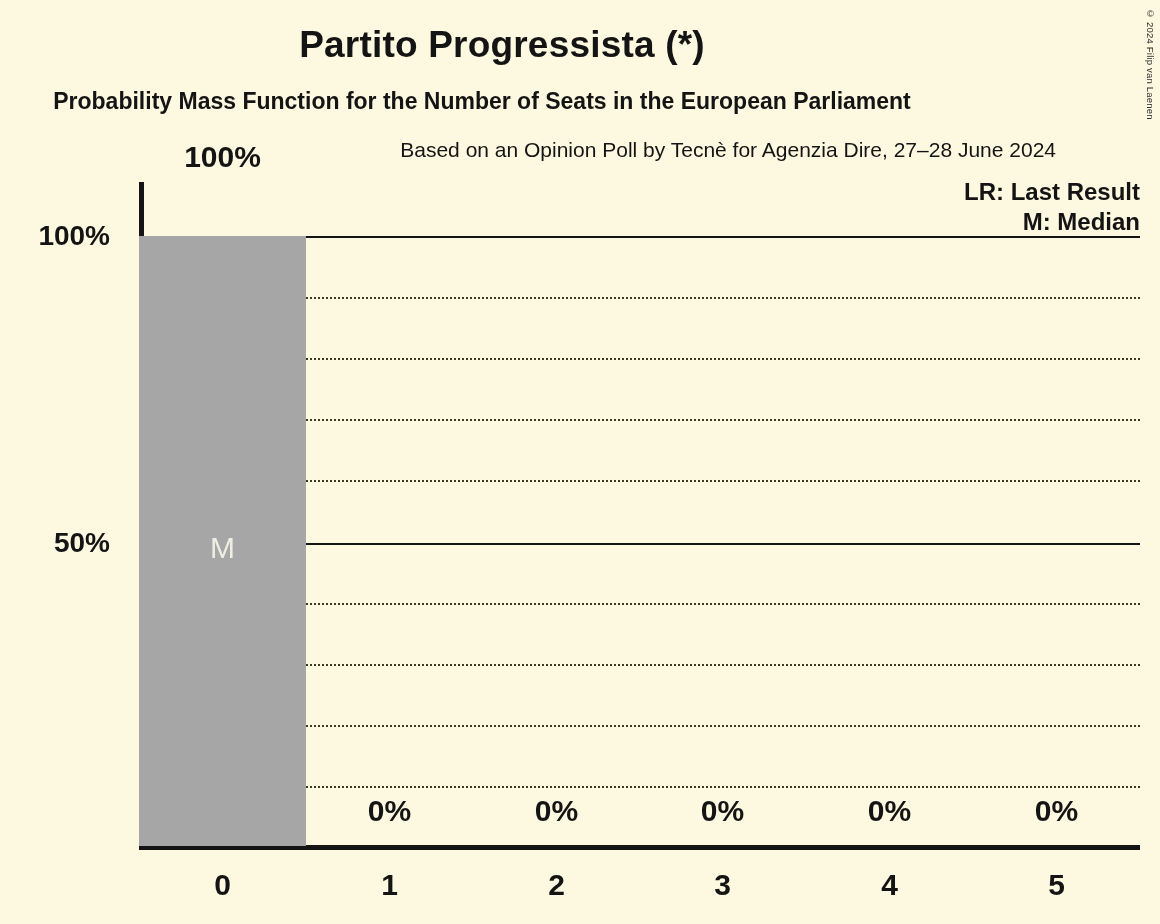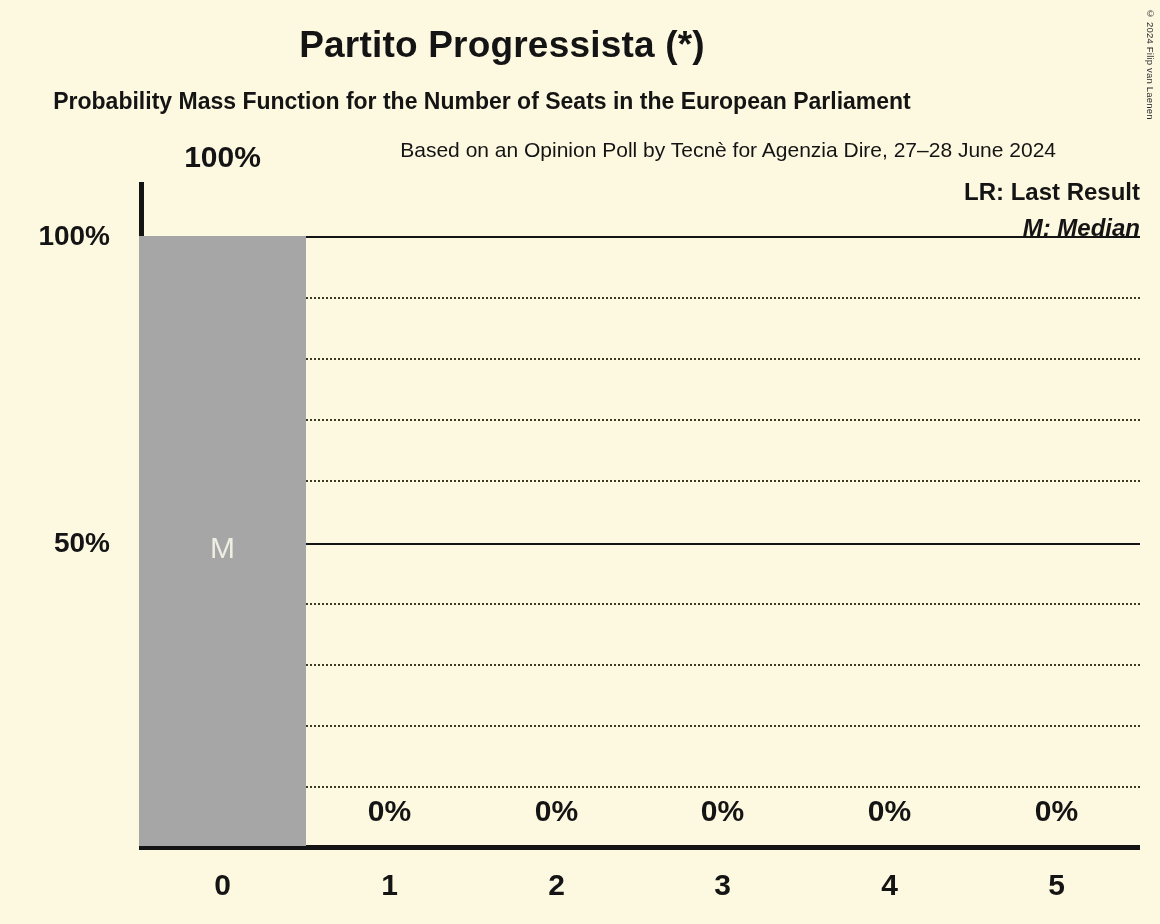--- a/index.html
+++ b/index.html
@@ -134,21 +134,21 @@
   .legend {
     position: absolute;
     right: 20px;
     font-size: 24px;
     font-weight: bold;
     text-align: right;
     white-space: nowrap;
     margin-left: 38px;
   }
   .legend.lr { top: 178px; }
-  .legend.m  { top: 214px; font-style: italic; }
+  .legend.m  { top: 208px; }
 </style>
 </head>
 <body>
 
 <div class="chart-root">
 
   <div class="copyright">© 2024 Filip van Laenen</div>
 
   <div class="title">Partito Progressista (*)</div>
   <div class="subtitle">Probability Mass Function for the Number of Seats in the European Parliament</div>

